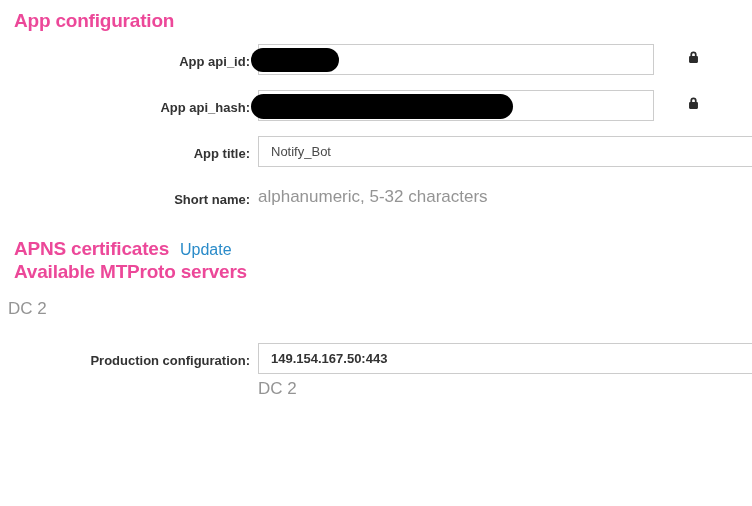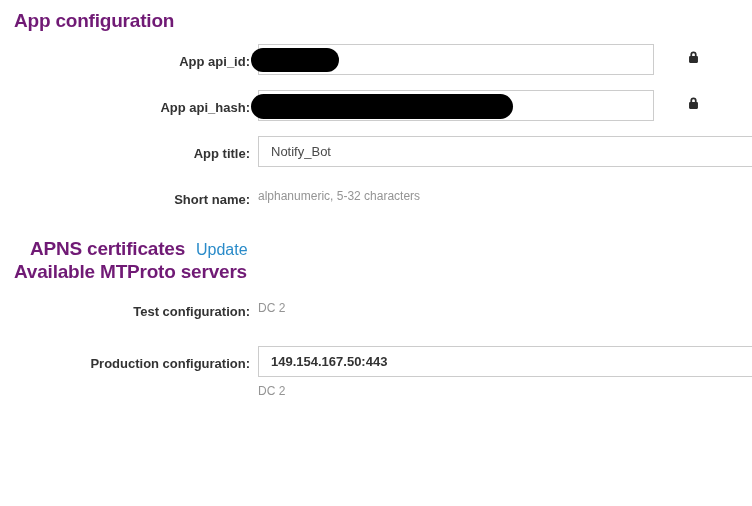--- a/index.html
+++ b/index.html
@@ -14,30 +14,29 @@
     width: 752px;
     height: 506px;
     overflow: hidden;
     padding-top: 9px;
     box-sizing: border-box;
   }
   h2.section-title {
     font-size: 19px;
     line-height: 23px;
     font-weight: 700;
-    color: #701a75;
+    color: #ec4899;
     margin: 0 0 0 14px;
     letter-spacing: -0.2px;
   }
   h2.first { margin-bottom: 12px; }
   .apns-row {
     display: flex;
     align-items: baseline;
     margin: 30px 0 0 0;
-    padding-left: 16px;
   }
   .apns-row h2.section-title { margin: 0 0 0 14px; }
   a.update-link {
     font-size: 16px;
     font-weight: 400;
     color: #2a8bc9;
     text-decoration: none;
     margin-left: 11px;
     cursor: pointer;
   }
@@ -71,21 +70,21 @@
     font-size: 13px;
     color: #4a4a4a;
     font-family: "Liberation Sans", "DejaVu Sans", sans-serif;
     background: #fff;
     outline: none;
   }
   input.narrow { width: 396px; }
   input.wide { width: 512px; }
   input.bold-value { font-weight: 700; color: #333; }
   .hint {
-    font-size: 12px;
+    font-size: 17px;
     color: #949494;
     margin-top: 7px;
     line-height: 15px;
   }
   .lock-icon {
     margin-left: 33px;
     margin-top: 6px;
     width: 13px;
     height: 14px;
     flex: 0 0 13px;
@@ -150,21 +149,20 @@
   </div>
 
   <div class="apns-row">
     <h2 class="section-title">APNS certificates</h2>
     <a class="update-link" href="#">Update</a>
   </div>
 
   <h2 class="section-title mtproto-title">Available MTProto servers</h2>
 
   <div class="form-row mtproto-row">
-    <div class="label-col">Test configuration:</div>
     <div class="input-col">
       <div class="hint">DC 2</div>
     </div>
   </div>
 
   <div class="form-row mtproto-row">
     <div class="label-col">Production configuration:</div>
     <div class="input-col">
       <input class="text wide bold-value" type="text" value="149.154.167.50:443" style="">
       <div class="hint">DC 2</div>

